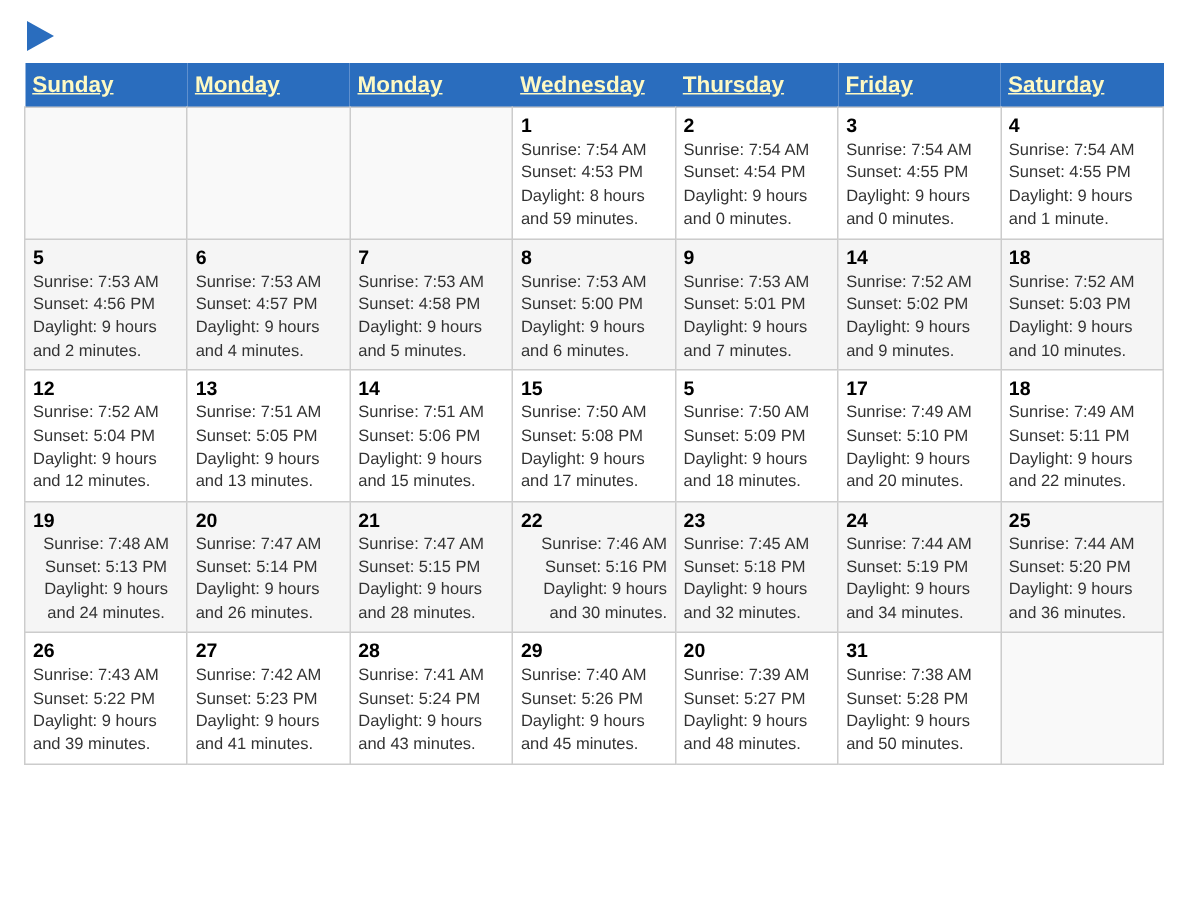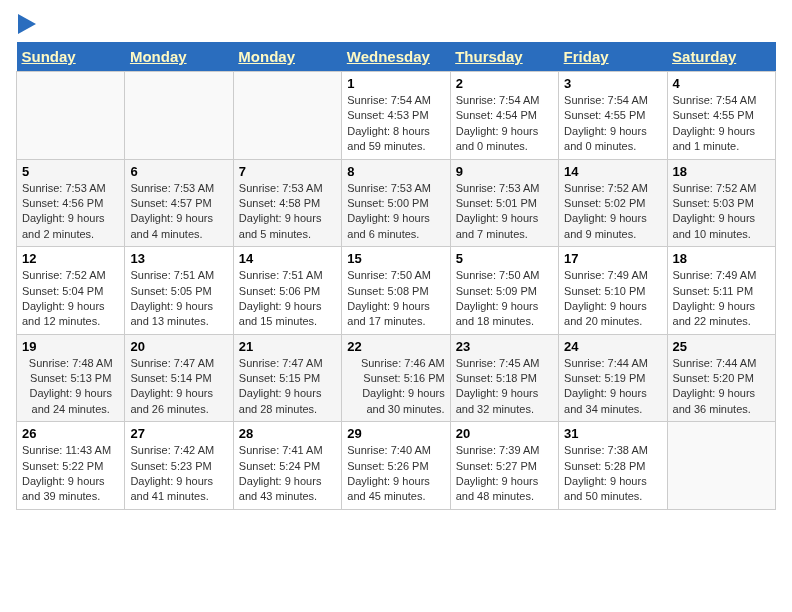--- a/index.html
+++ b/index.html
@@ -285,21 +285,21 @@
         <td>
           <span class="day-num">25</span>
           <div class="day-info" style="white-space: pre-line;">Sunrise: 7:44 AM
 Sunset: 5:20 PM
 Daylight: 9 hours and 36 minutes.</div>
         </td>
       </tr>
       <tr>
         <td>
           <span class="day-num">26</span>
-          <div class="day-info" style="white-space: pre-line;">Sunrise: 11:43 AM
+          <div class="day-info" style="white-space: pre-line;">Sunrise: 7:43 AM
 Sunset: 5:22 PM
 Daylight: 9 hours and 39 minutes.</div>
         </td>
         <td>
           <span class="day-num">27</span>
           <div class="day-info" style="white-space: pre-line;">Sunrise: 7:42 AM
 Sunset: 5:23 PM
 Daylight: 9 hours and 41 minutes.</div>
         </td>
         <td>

